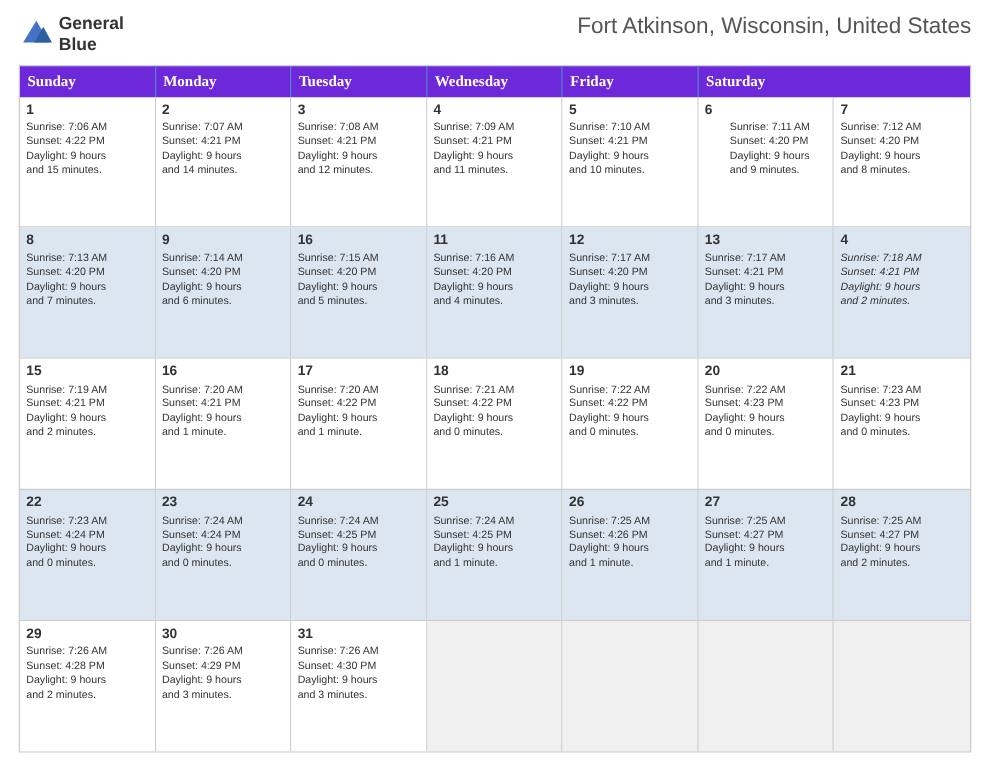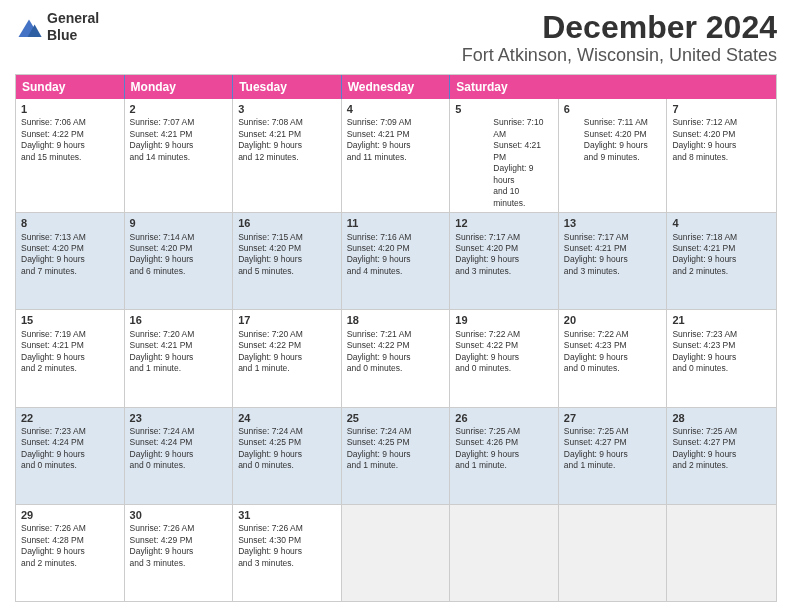--- a/index.html
+++ b/index.html
@@ -18,21 +18,21 @@
       flex-direction: column;
     }
     .header {
       display: flex;
       justify-content: space-between;
       align-items: flex-start;
       margin-bottom: 8px;
     }
     .logo {
       display: flex;
-      align-items: flex-end;
+      align-items: center;
       gap: 4px;
     }
     .logo-text {
       font-size: 14px;
       font-weight: bold;
       color: #333;
       line-height: 1.2;
     }
     .logo-icon {
       width: 28px;
@@ -53,21 +53,22 @@
     }
     .calendar {
       flex: 1;
       display: flex;
       flex-direction: column;
       border: 1px solid #ccc;
     }
     .cal-header {
       display: grid;
       grid-template-columns: repeat(7, 1fr);
-      background: #ec4899;
+      background: #6d28d9;
+      font-family: Liberation Serif, serif;
     }
     .cal-header-cell {
       color: #fff;
       font-size: 12px;
       font-weight: bold;
       padding: 5px 6px;
       border-right: 1px solid #5580cc;
       text-align: left;
     }
     .cal-header-cell:last-child { border-right: none; }
@@ -128,31 +129,31 @@
       <svg class="logo-icon" viewBox="0 0 40 40">
         <polygon points="20,5 35,30 5,30" fill="#4472c4"></polygon>
         <polygon points="28,12 38,30 18,30" fill="#2e5fa3"></polygon>
       </svg>
       <div class="logo-text">
         <div>General</div>
         <div>Blue</div>
       </div>
     </div>
     <div class="title-block">
-      <div class="main-title">December 2024</div>
       <div class="subtitle">Fort Atkinson, Wisconsin, United States</div>
     </div>
   </div>
 
   <div class="calendar">
     <div class="cal-header" id="cal-header">
         <div class="cal-header-cell">Sunday</div>
         <div class="cal-header-cell">Monday</div>
         <div class="cal-header-cell">Tuesday</div>
         <div class="cal-header-cell">Wednesday</div>
+        <div class="cal-header-cell">Friday</div>
         <div class="cal-header-cell">Saturday</div>
       </div>
     <div class="cal-body" id="cal-body">
         <div class="cal-row">
           <div class="cal-cell">
             <span class="day-num">1</span>
             <div class="cell-text" style="white-space: pre-line;">Sunrise: 7:06 AM
 Sunset: 4:22 PM
 Daylight: 9 hours
 and 15 minutes.</div>
@@ -173,21 +174,21 @@
           </div>
           <div class="cal-cell">
             <span class="day-num">4</span>
             <div class="cell-text" style="white-space: pre-line;">Sunrise: 7:09 AM
 Sunset: 4:21 PM
 Daylight: 9 hours
 and 11 minutes.</div>
           </div>
           <div class="cal-cell">
             <span class="day-num">5</span>
-            <div class="cell-text" style="white-space: pre-line; margin-left: 38px;">Sunrise: 7:10 AM
+            <div class="cell-text" style="white-space: pre-line;">Sunrise: 7:10 AM
 Sunset: 4:21 PM
 Daylight: 9 hours
 and 10 minutes.</div>
           </div>
           <div class="cal-cell">
             <span class="day-num">6</span>
             <div class="cell-text" style="white-space: pre-line; margin-left: 20px;">Sunrise: 7:11 AM
 Sunset: 4:20 PM
 Daylight: 9 hours
 and 9 minutes.</div>
@@ -238,21 +239,21 @@
           </div>
           <div class="cal-cell">
             <span class="day-num">13</span>
             <div class="cell-text" style="white-space: pre-line;">Sunrise: 7:17 AM
 Sunset: 4:21 PM
 Daylight: 9 hours
 and 3 minutes.</div>
           </div>
           <div class="cal-cell">
             <span class="day-num">4</span>
-            <div class="cell-text" style="white-space: pre-line;">Sunrise: 7:18 AM
+            <div class="cell-text" style="white-space: pre-line; font-style: italic;">Sunrise: 7:18 AM
 Sunset: 4:21 PM
 Daylight: 9 hours
 and 2 minutes.</div>
           </div>
         </div>
         <div class="cal-row">
           <div class="cal-cell">
             <span class="day-num">15</span>
             <div class="cell-text" style="white-space: pre-line;">Sunrise: 7:19 AM
 Sunset: 4:21 PM

